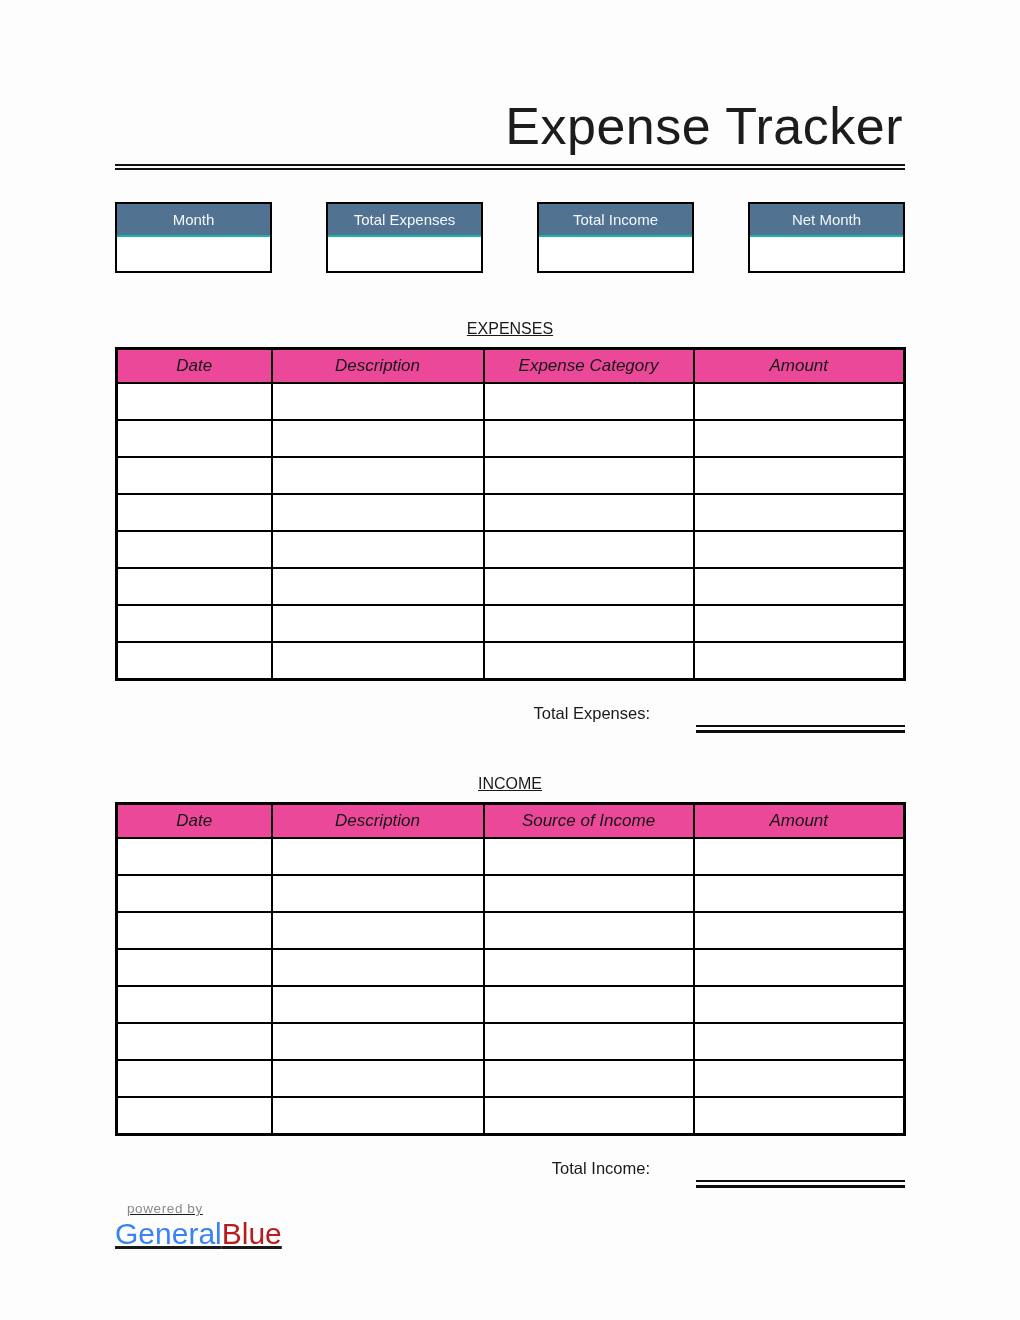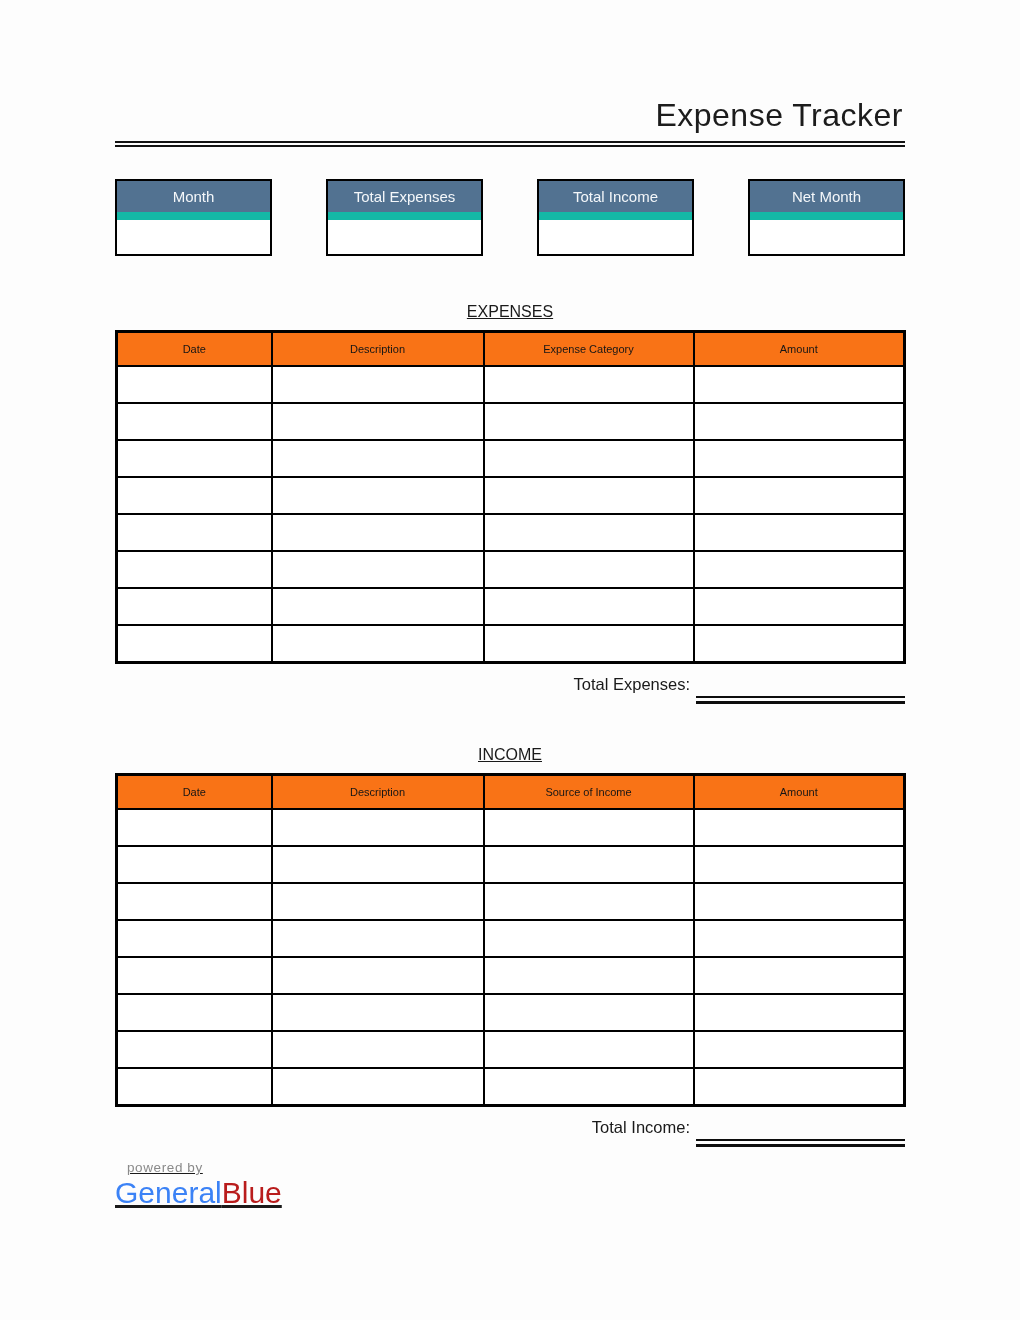--- a/index.html
+++ b/index.html
@@ -10,21 +10,21 @@
     color: #1a1a1a;
     overflow: hidden;
   }
   .page { width: 1020px; height: 1320px; position: relative; }
   .content { width: 790px; margin-left: 115px; }
 
   
   .doc-title {
     margin: 0; padding-top: 97px; padding-right: 2px;
     text-align: right;
-    font-size: 32px; font-weight: 300; line-height: 1.15;
+    font-size: 52px; font-weight: 300; line-height: 1.15;
     color: #1c1c1c;
     letter-spacing: 0.5px;
   }
   .title-rule {
     margin-top: 7px;
     height: 2px;
     border-top: 2px solid #121212;
     border-bottom: 2px solid #121212;
   }
 
@@ -34,21 +34,21 @@
     display: flex; justify-content: space-between;
   }
   .summary-box {
     width: 157px; box-sizing: border-box;
     border: 2px solid #000;
     background: #fff;
   }
   .box-header {
     height: 31px;
     background: #527291;
-    border-bottom: 8px solid #14b8a6;
+    border-bottom: 2px solid #14b8a6;
     color: #f4f7fa;
     display: flex; align-items: center; justify-content: center;
     font-size: 15px;
   }
   .box-value { height: 34px; background: #ffffff; }
 
   
   .section-heading {
     text-align: center;
     font-size: 16px;
@@ -60,40 +60,42 @@
   .heading-income { margin-top: 50px; }
 
   table.entry-table {
     margin-top: 9px;
     width: 790px;
     border-collapse: collapse;
     table-layout: fixed;
     border: 3px solid #000;
   }
   table.entry-table th {
-    background: #f97316;
+    background: #ec4899;
     height: 30px;
     font-weight: 400;
-    font-size: 11px;
+    font-size: 17px;
     border: 2px solid #000;
     text-align: center;
     color: #161616;
+    font-style: italic;
   }
   table.entry-table td {
     height: 33px;
     background: #ffffff;
     border: 2px solid #000;
     font-size: 15px;
   }
 
   
   .total-line {
-    margin-top: 11px;
+    margin-top: 23px;
     display: flex; justify-content: flex-end; align-items: flex-end;
     height: 20px;
+    gap: 40px;
   }
   .total-label { font-size: 16.5px; line-height: 1.2; margin-right: 6px; white-space: nowrap; }
   .total-underline {
     width: 209px; height: 3px;
     border-top: 2px solid #0d0d0d;
     border-bottom: 3px solid #0d0d0d;
     margin-bottom: -9px;
     font-size: 14px;
   }
 

